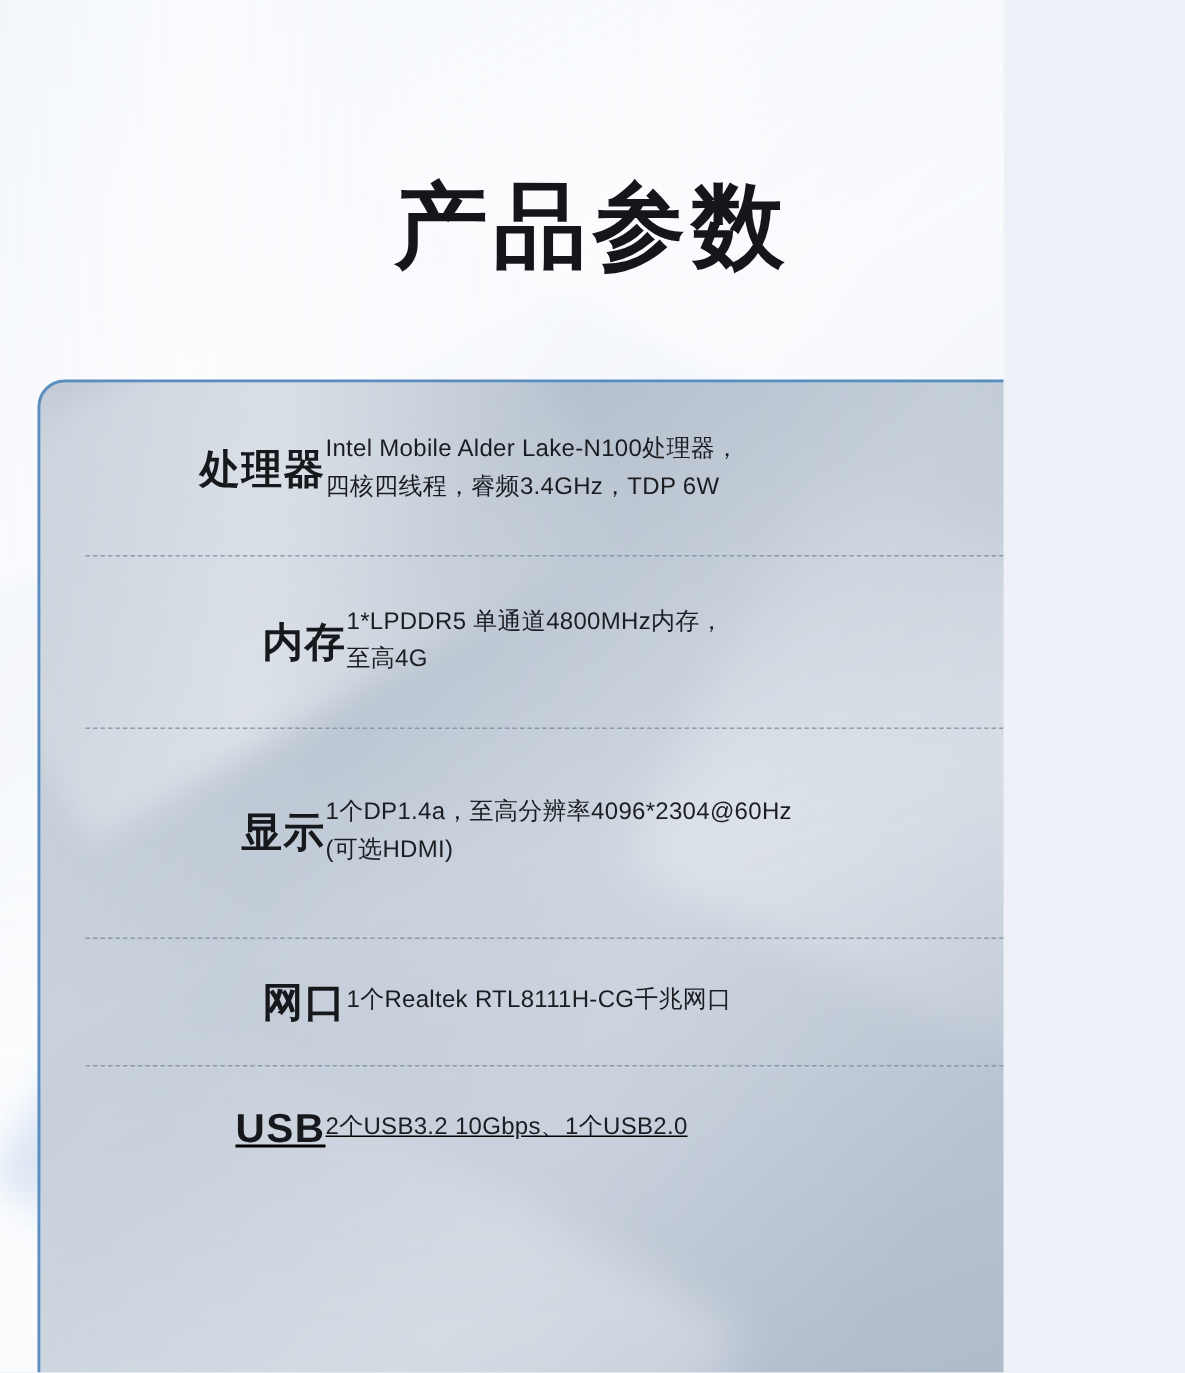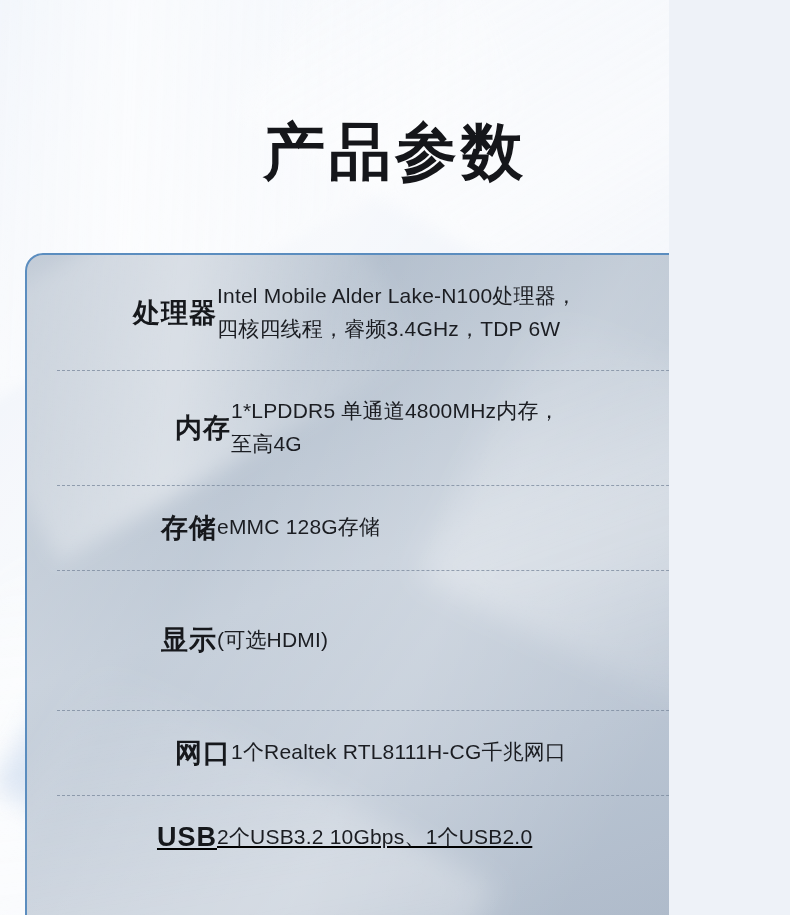--- a/index.html
+++ b/index.html
@@ -142,21 +142,21 @@
     width: 160px;
     flex: 0 0 160px;
     text-align: right;
     font-size: 27px;
     font-weight: bold;
     color: #16181c;
     letter-spacing: 1px;
   }
   .spec-value {
     flex: 1 1 auto;
-    font-size: 21px;
+    font-size: 16px;
     line-height: 1.55;
     color: #1b1d22;
     letter-spacing: 0.2px;
   }
   .spec-value .line {
     display: block;
     white-space: pre;
   }
   .r-proc { height: 115px; }
   .r-mem  { height: 115px; padding-left: 44px; }
@@ -194,30 +194,25 @@
       </div>
 
       <div class="spec-row r-mem">
         <div class="spec-label">内存</div>
         <div class="spec-value">
           <span class="line">1*LPDDR5 单通道4800MHz内存，</span>
           <span class="line">至高4G</span>
         </div>
       </div>
 
-      <div class="spec-row r-sto">
-        <div class="spec-label">存储</div>
-        <div class="spec-value">
-          <span class="line">eMMC 128G存储</span>
-        </div>
-      </div>
 
       <div class="spec-row r-dis">
         <div class="spec-label">显示</div>
         <div class="spec-value">
+          <span class="line">1个DP1.4a，至高分辨率4096*2304@60Hz</span>
           <span class="line">(可选HDMI)</span>
         </div>
       </div>
 
       <div class="spec-row r-net">
         <div class="spec-label">网口</div>
         <div class="spec-value">
           <span class="line">1个Realtek RTL8111H-CG千兆网口</span>
         </div>
       </div>

